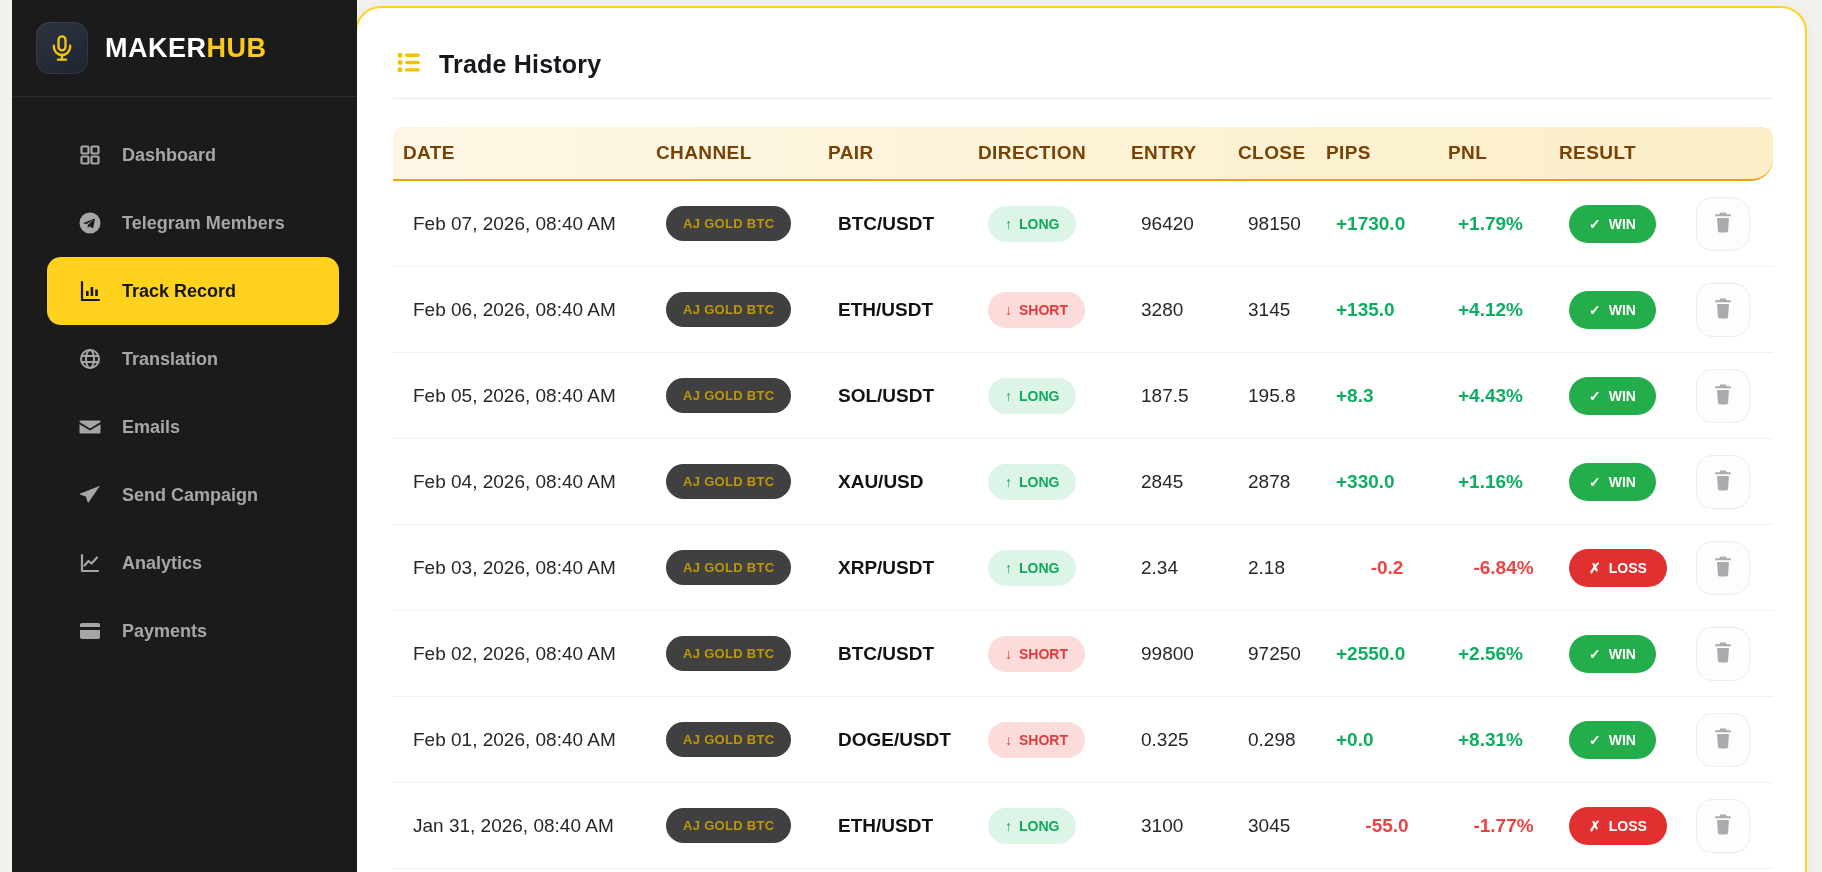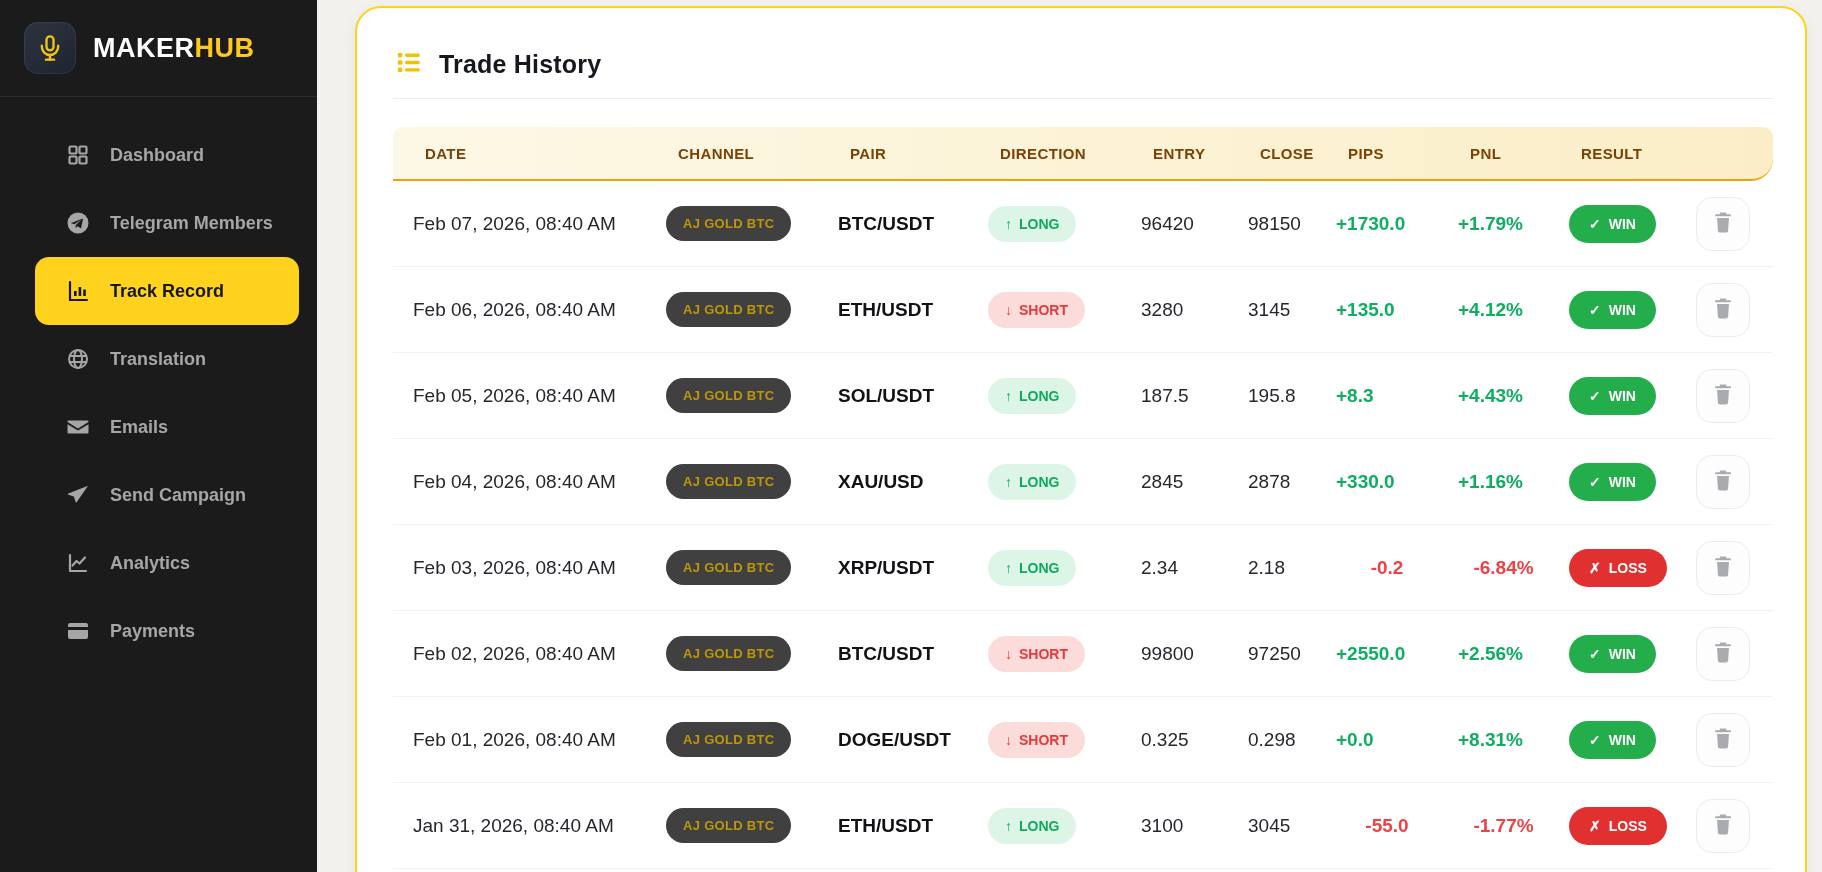--- a/index.html
+++ b/index.html
@@ -1,19 +1,19 @@
 <!DOCTYPE html>
 <html><head>
 <meta charset="utf-8">
 <style>
   * { margin:0; padding:0; box-sizing:border-box; }
   html,body { width:1822px; height:872px; overflow:hidden; font-family:"Liberation Sans", sans-serif; background:#f2f1ee; }
 
   
-  .sidebar { position:absolute; left:0; top:0; width:317px; height:872px; background:#1b1b1b; z-index:2; }
+  .sidebar { position:absolute; left:12px; top:0; width:345px; height:872px; background:#1b1b1b; z-index:2; }
   .logo-row { display:flex; align-items:center; gap:17px; height:97px; padding:0 24px; border-bottom:1px solid rgba(255,255,255,.08); }
   .logo-badge { width:52px; height:52px; border-radius:14px; background:linear-gradient(145deg,#2d3440,#1e2330);
                 display:flex; align-items:center; justify-content:center; box-shadow: inset 0 0 0 1px rgba(255,255,255,.07); }
   .brand { font-size:27px; font-weight:800; color:#ffffff; letter-spacing:.5px; }
   .brand .hub { color:#fec91b; }
   .nav { list-style:none; padding-top:24px;padding-left:27px; }
   .nav-item { height:68px; display:flex; align-items:center; gap:19px; padding-left:30px; margin:0 18px 0 8px;
               border-radius:14px; color:#a6a6a6; font-size:18px; font-weight:600; cursor:pointer; }
   .nav-item .icn { width:26px; height:26px; display:flex; align-items:center; justify-content:center; flex:0 0 26px; }
   .nav-item svg { width:24px; height:24px; }
@@ -24,21 +24,21 @@
                border:2px solid #ffd21e; border-radius:26px; padding:28px 32px 0 36px;
                box-shadow:0 3px 14px rgba(0,0,0,.05); z-index:1; }
   .card-title-row { display:flex; align-items:center; gap:17px; height:56px; padding-left:2px; }
   .card-title { font-size:25px; font-weight:700; color:#15181d; letter-spacing:.2px; }
   .title-divider { height:1px; background:#ebebeb; margin-top:6px; }
 
   
   .thead, .trow { display:grid; grid-template-columns:253px 172px 150px 153px 107px 88px 122px 111px 124px 1fr; align-items:center; }
   .thead { margin-top:28px; height:54px; background:linear-gradient(90deg,#fdf8e6 0%, #fbeec7 100%);
            border-bottom:2px solid #f0a202; border-radius:10px 10px 22px 0; }
-  .th { font-size:15px; font-weight:700; color:#7a4206; letter-spacing:.4px; padding-left:32px; }
+  .th { font-size:19px; font-weight:700; color:#7a4206; letter-spacing:.4px; padding-left:10px; }
   .trow { height:86px; border-bottom:1px solid #f1f1f1; background:#fff; }
   .td { padding-left:20px; font-size:19px; color:#24272c; white-space:nowrap; }
   .td.pair { font-weight:700; color:#101215; }
   .td.pos { color:#0eae61; font-weight:700; }
   .td.neg { color:#ee4245; font-weight:700;text-align:center; }
 
   .chip-channel { display:inline-block; background:#404040; color:#bd9708; font-size:13px; font-weight:700;
                   padding:10px 17px; border-radius:999px; letter-spacing:.3px; }
   .chip-dir { display:inline-flex; align-items:center; gap:7px; font-size:14px; font-weight:700;
               padding:10px 17px; border-radius:999px; }

